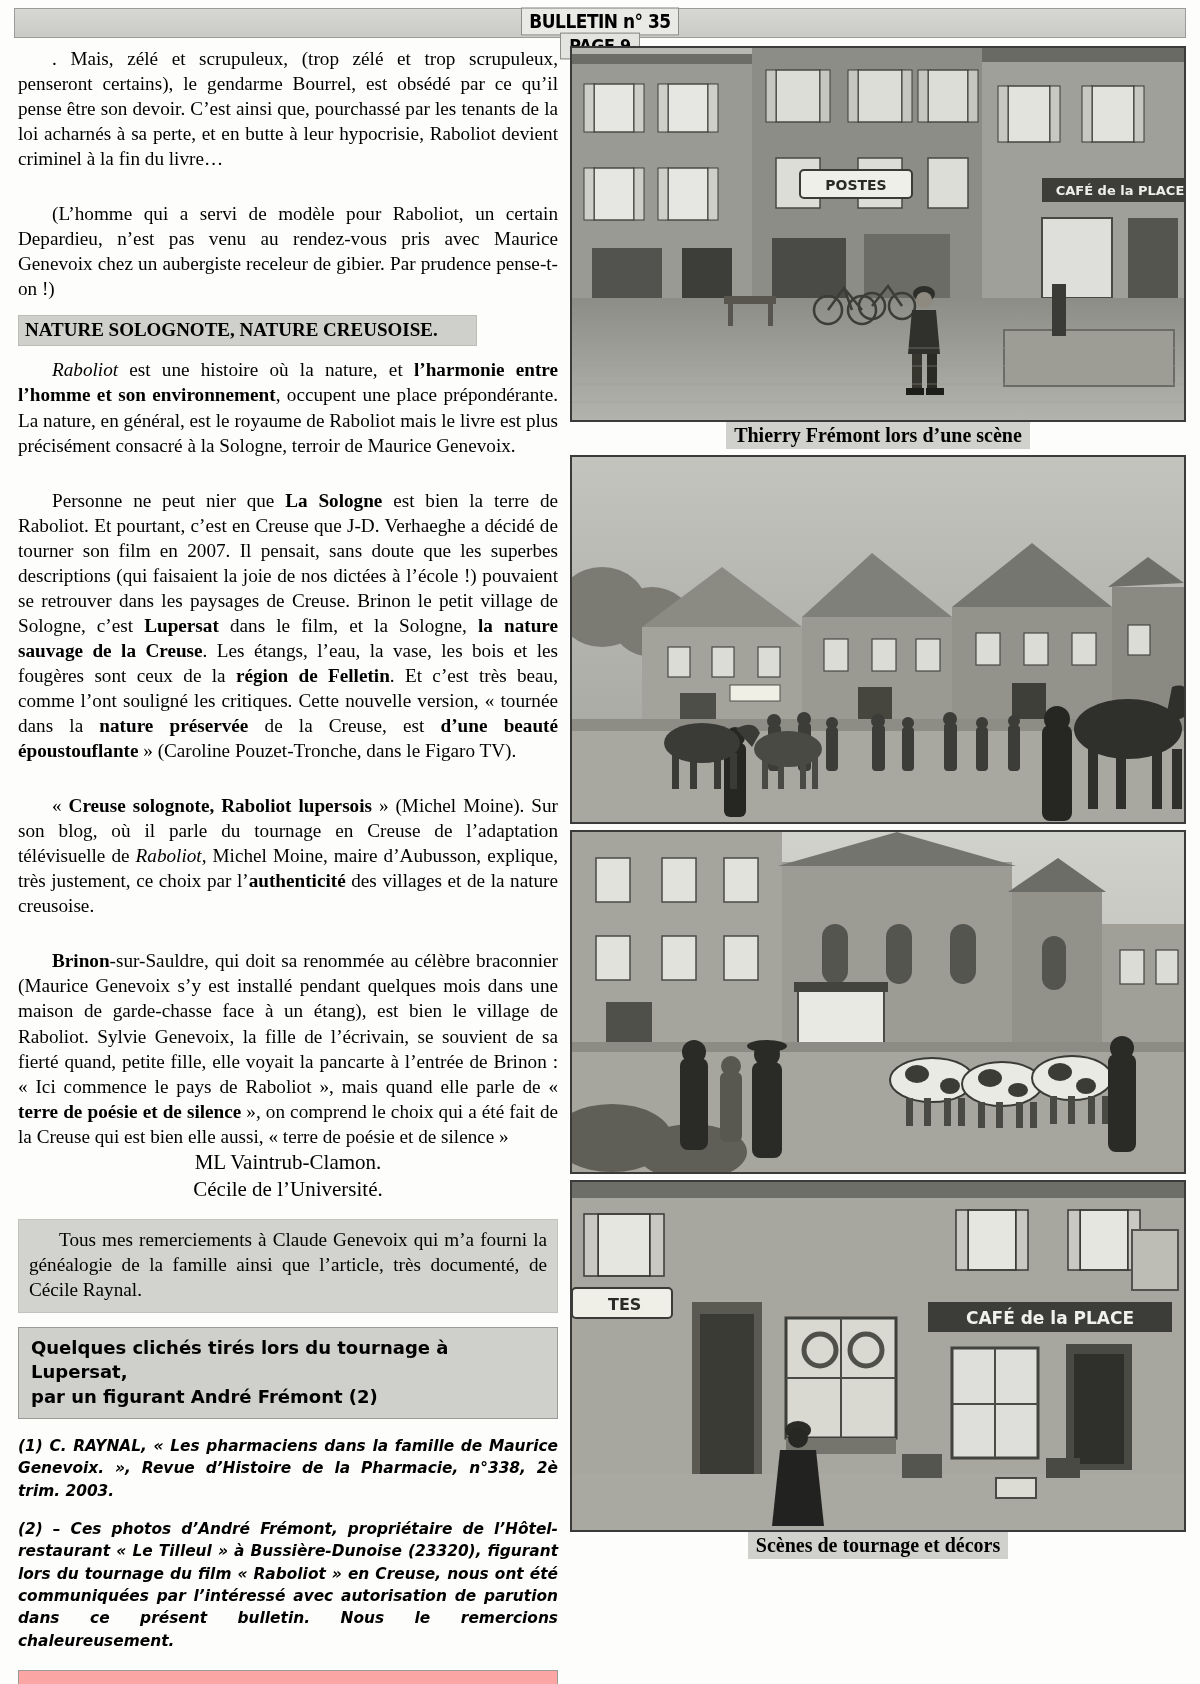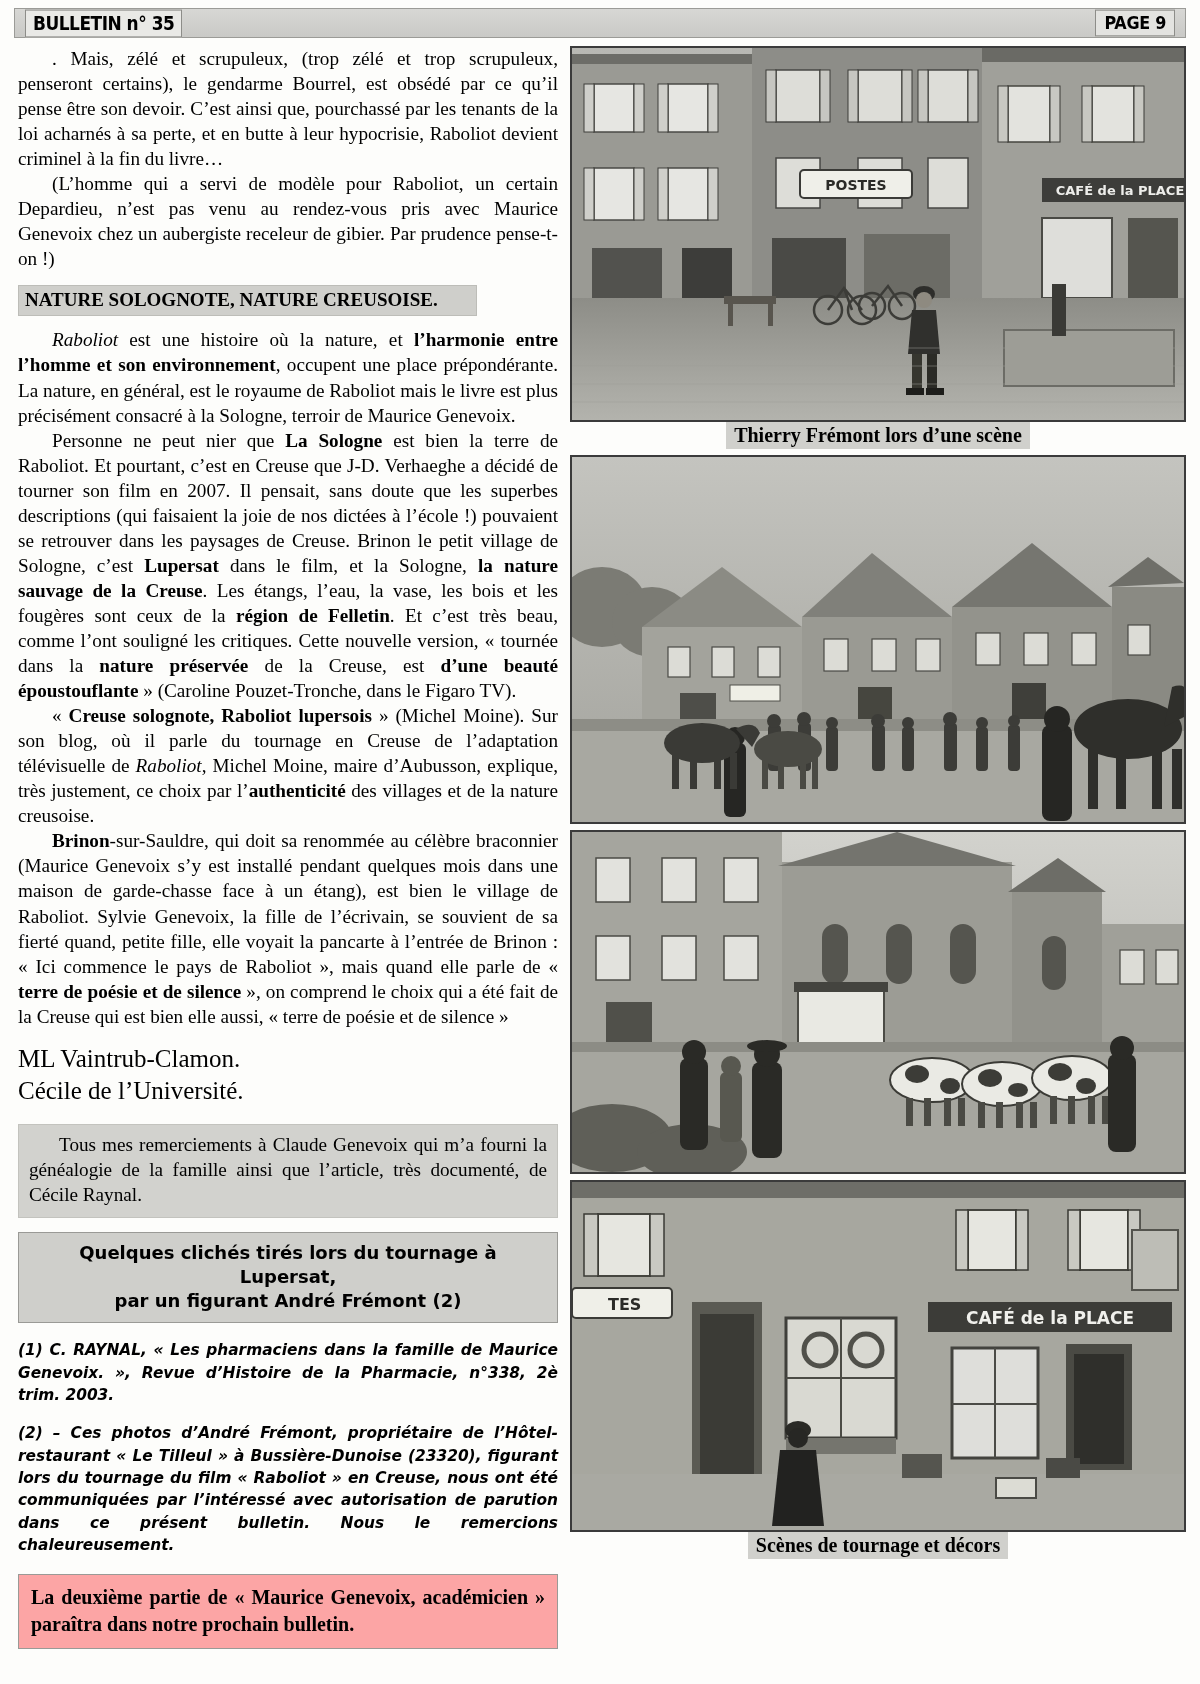--- a/index.html
+++ b/index.html
@@ -30,20 +30,21 @@
     top: 8px;
     width: 1172px;
     height: 30px;
     background: linear-gradient(to bottom,#d7d7d4,#c9c9c6);
     border: 1px solid #9b9b97;
     display: flex;
     align-items: center;
     justify-content: space-between;
     box-sizing: border-box;
     padding: 0 10px;
+    flex-direction: column;
   }
   .bulletin-no {
     font-family: "DejaVu Sans", sans-serif;
     font-weight: bold;
     font-size: 17px;
     letter-spacing: -0.5px;
     background: #e9e9e6;
     padding: 1px 7px 2px 7px;
     border: 1px solid #8d8d89;
     transform: scaleY(1.12);
@@ -75,60 +76,58 @@
 
   
   p.body {
     margin: 0 0 0 0;
     font-size: 19.2px;
     line-height: 1.305;
     text-align: justify;
     text-indent: 34px;
     hyphens: auto;
   }
-  p.body + p.body { margin-top: 0; }
+  p.body + p.body { margin-top: 30px; }
   .b { font-weight: bold; }
   .i { font-style: italic; }
 
   .section-head {
     display: inline-block;
     background: #cfcfcb;
     font-weight: bold;
     font-size: 19px;
     padding: 3px 6px 4px 6px;
     margin: 14px 0 11px 0;
     width: 459px;
     box-sizing: border-box;
     border: 1px solid #bdbdb8;
   }
 
   .signature {
-    text-align: left;
-    font-size: 25px;
+    text-align: center;
+    font-size: 21px;
     line-height: 1.3;
-    margin-top: 14px;
   }
 
   .thanks-box {
     background: #d2d2ce;
     padding: 8px 10px 9px 10px;
     margin-top: 16px;
     font-size: 19.2px;
     line-height: 1.3;
     text-align: justify;
     text-indent: 30px;
     border: 1px solid #c3c3be;
   }
 
   .caption-box {
     margin-top: 14px;
     background: #cfcfcb;
     border: 1px solid #9a9a96;
     padding: 8px 12px 9px 12px;
-    text-align: center;
     font-family: "DejaVu Sans", sans-serif;
     font-weight: bold;
     font-size: 18px;
     line-height: 1.35;
   }
 
   .note {
     margin-top: 16px;
     font-family: "DejaVu Sans", sans-serif;
     font-style: italic;

